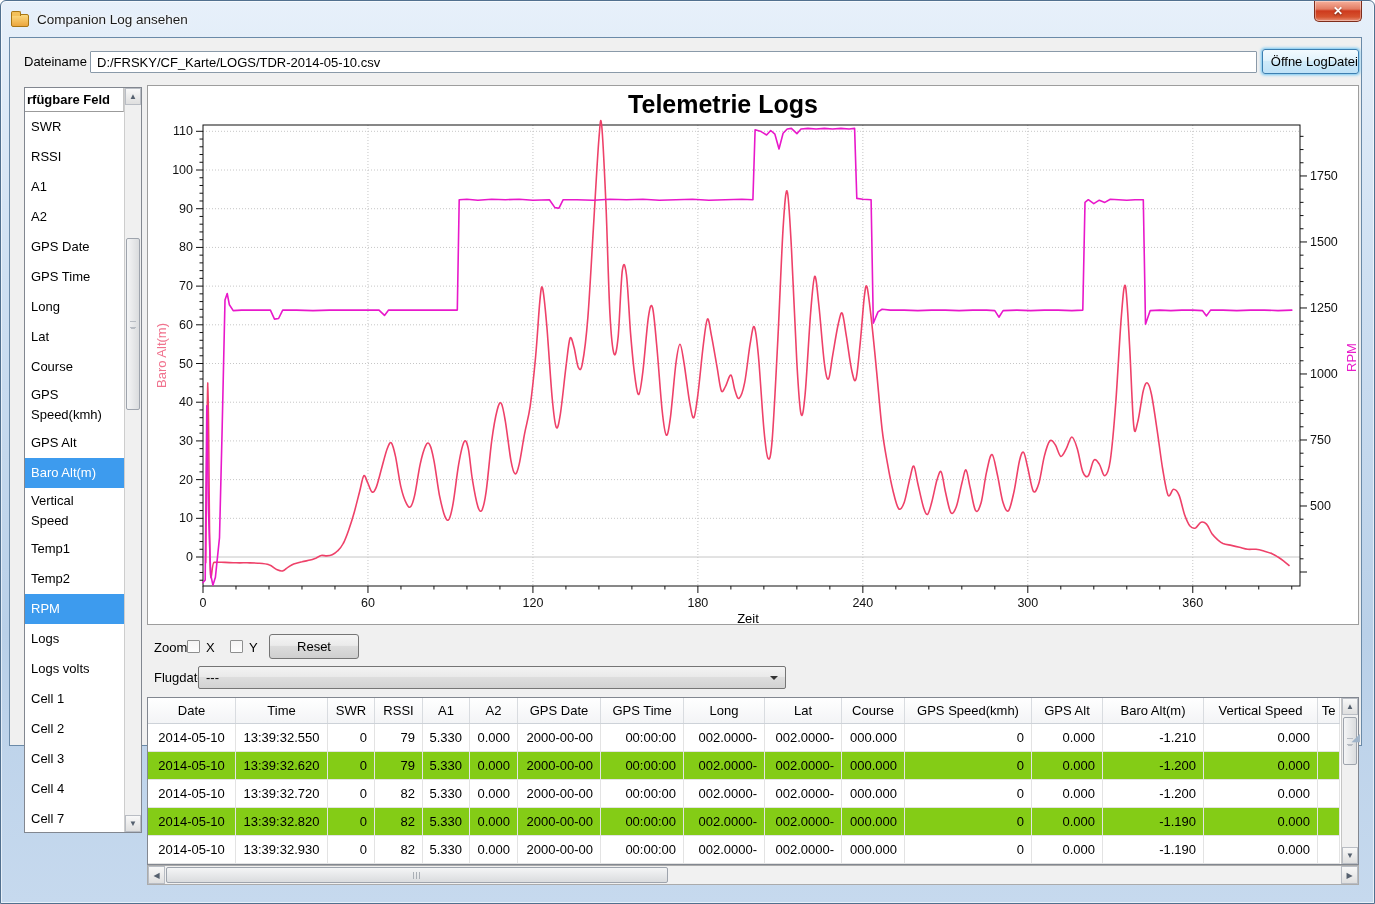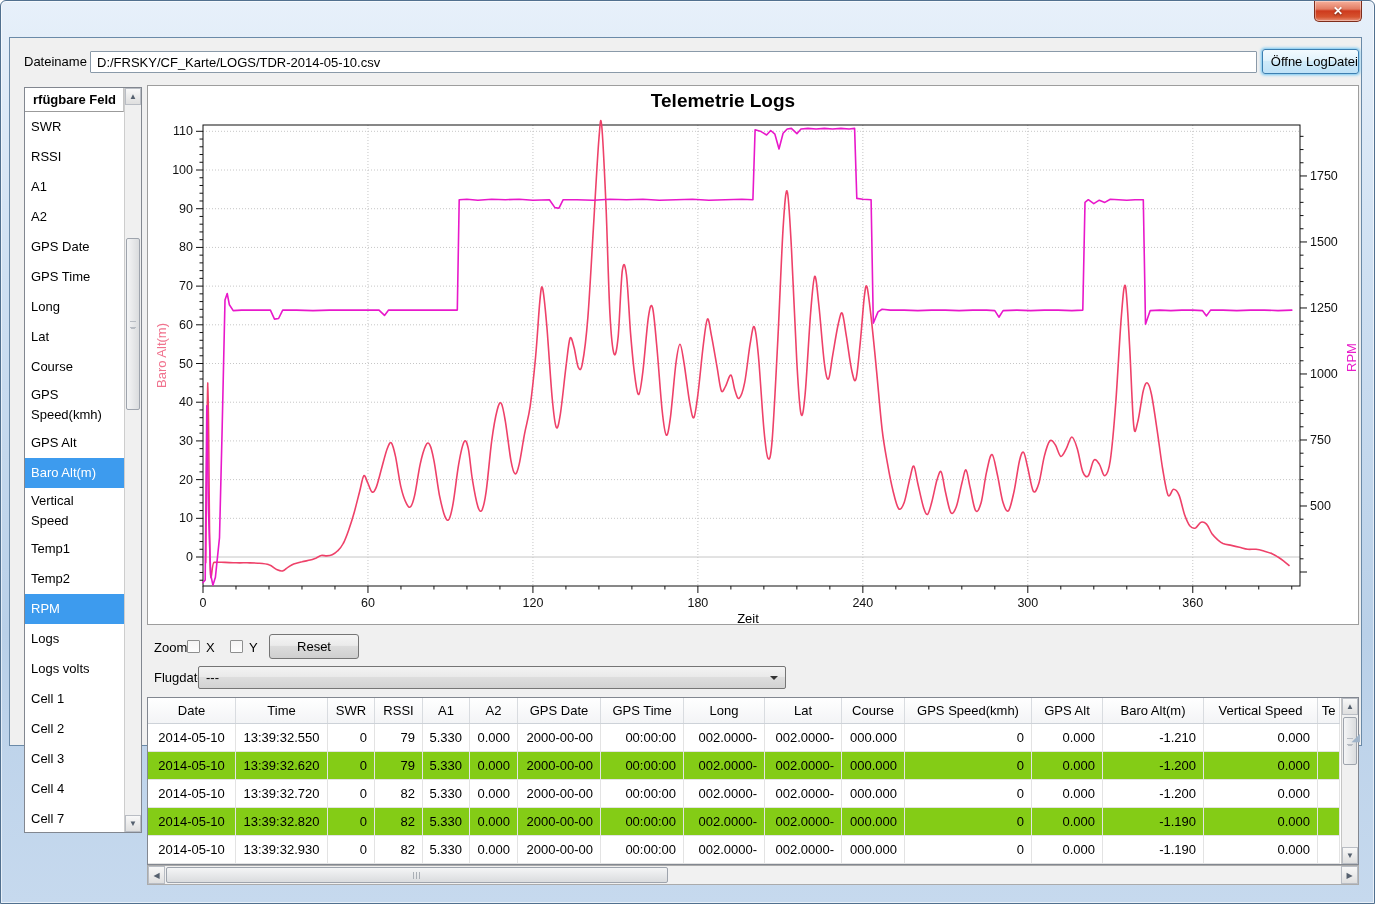--- a/index.html
+++ b/index.html
@@ -20,38 +20,38 @@
   .content { position: absolute; left: 8px; top: 36px; width: 1353px; height: 709px; background: #f0f0f0; border: 1px solid #6a8aa8; }
 
   .lbl { position: absolute; height: 20px; line-height: 20px; }
   .textbox { position: absolute; background: #fff; border: 1px solid #8a9aa9; border-radius: 1px; padding: 0 6px; font: 13px "Liberation Sans", sans-serif; color: #000; }
   .btn { position: absolute; border: 1px solid #757575; border-radius: 3px; text-align: center;
     background: linear-gradient(#f4f4f4, #ebebeb 45%, #dcdcdc 50%, #cfcfcf); font: 13px "Liberation Sans", sans-serif; cursor: pointer; }
   .btn.default-focus { border-color: #3c7fb1; box-shadow: 0 0 3px 1px #6fc4f2; background: linear-gradient(#f2fafe, #e2f3fc 45%, #cfeaf9 50%, #bfe2f7); text-align: right; }
 
   
   .fieldpanel { position: absolute; left: 14px; top: 49px; width: 118px; height: 746px; background: #fff; border: 1px solid #828790; }
-  .fieldheader { height: 24px; line-height: 24px; width: 99px; font-weight: bold; border-bottom: 1px solid #9b9b9b; border-right: 1px solid #c5c5c5; overflow: hidden; white-space: nowrap; padding-left: 8px; }
+  .fieldheader { height: 24px; line-height: 24px; width: 99px; font-weight: bold; border-bottom: 1px solid #9b9b9b; border-right: 1px solid #c5c5c5; overflow: hidden; white-space: nowrap; padding-left: 2px; }
   .fieldlist { position: absolute; left: 0; top: 24px; right: 17px; bottom: 0; overflow: hidden; }
   .fitem { height: 30px; line-height: 30px; padding-left: 6px; white-space: nowrap; overflow: hidden; cursor: default; }
   .fitem.two { height: 46px; line-height: 20px; padding-top: 3px; white-space: normal; width: 78px; }
   .fitem.sel { background: #3d9bee; color: #fff; }
   .vsb { position: absolute; right: 0; top: 0; bottom: 0; width: 17px; background: #f0f0f0; border-left: 1px solid #cdcdcd; }
   .sbbtn { position: absolute; left: 0; right: 0; height: 17px; background: linear-gradient(#f8f8f8, #dfdfdf); border: 1px solid #b9bdc4; color: #55606e; font-size: 8px; text-align: center; line-height: 15px; cursor: pointer; }
   .sbthumb { position: absolute; left: 1px; right: 1px; background: linear-gradient(90deg, #f4f5f6, #dadcde); border: 1px solid #9ea4ad; border-radius: 2px; cursor: pointer; }
   .sbthumb:after { content: ""; position: absolute; left: 3px; right: 3px; top: 50%; height: 5px; margin-top: -3px;
     border-top: 1px solid #b7bcc3; border-bottom: 1px solid #b7bcc3; box-shadow: 0 2px 0 -1px #b7bcc3; }
   .hsb { position: absolute; background: #f1f1f1; border: 1px solid #ababab; }
   .hsbbtn { position: absolute; top: 0; bottom: 0; width: 17px; background: linear-gradient(#f8f8f8, #dfdfdf); border: 1px solid #b9bdc4; color: #55606e; font-size: 8px; text-align: center; line-height: 17px; cursor: pointer; }
   .hsbthumb { position: absolute; top: 1px; bottom: 1px; background: linear-gradient(#f4f5f6, #dadcde); border: 1px solid #9ea4ad; border-radius: 2px; cursor: pointer; }
   .hsbthumb:after { content: "lll"; position: absolute; left: 0; right: 0; top: 0; text-align: center; font-size: 9px; color: #9aa0a8; line-height: 16px; letter-spacing: 1px; }
 
   
   .chartpanel { position: absolute; left: 137px; top: 47px; width: 1212px; height: 540px; background: #fff; border: 1px solid #9d9d9d; }
-  .chart-title { position: absolute; left: 0; right: 60px; top: 4px; text-align: center; font-weight: bold; font-size: 19px; pointer-events: none; }
+  .chart-title { position: absolute; left: 0; right: 60px; top: 4px; text-align: center; font-weight: bold; font-size: 25px; pointer-events: none; }
   .yaxis-label { position: absolute; transform: rotate(-90deg); transform-origin: 0 0; font-size: 13px; white-space: nowrap; pointer-events: none; }
   .xaxis-label { position: absolute; left: 545px; top: 525px; width: 110px; text-align: center; font-size: 13px; pointer-events: none; }
   svg text { font: 12.5px "Liberation Sans", sans-serif; fill: #111; }
 
   
   .checkbox { position: absolute; width: 13px; height: 13px; background: linear-gradient(#f4f4f4, #fdfdfd); border: 1px solid #8e8f8f; border-radius: 1px; cursor: pointer; }
   .combo { position: absolute; border: 1px solid #757575; border-radius: 2px; background: linear-gradient(#f3f3f3, #eaeaea 45%, #dddddd 50%, #d2d2d2); padding-left: 7px; line-height: 21px; cursor: pointer; }
   .combo-arrow { position: absolute; right: 7px; top: 9px; width: 0; height: 0; border-left: 4px solid transparent; border-right: 4px solid transparent; border-top: 4px solid #333; }
 
   
@@ -64,20 +64,24 @@
   .td { display: inline-block; height: 28px; line-height: 27px; border-right: 1px solid #e3e3e3; border-bottom: 1px solid #e3e3e3; overflow: hidden; vertical-align: top; }
   .td.ar, .th.ar { text-align: right; padding-right: 7px; }
   .td.ac { text-align: center; }
   .td.al { text-align: left; }
   .resize-grip { position: absolute; right: 1px; bottom: 1px; font-size: 11px; color: #9fb3c8; }
 </style>
 </head>
 <body>
 
 <div class="window">
+  <div class="titlebar">
+    <span class="folder-icon"></span>
+    <span class="title-text">Companion Log ansehen</span>
+  </div>
   <div class="close-btn">
     <span>✕</span>
   </div>
 
   <div class="content">
 
     <div class="lbl" style="left:14px; top:14px;">Dateiname</div>
     <input class="textbox" style="left: 80px; top: 13px; width: 1167px; height: 22px;" value="D:/FRSKY/CF_Karte/LOGS/TDR-2014-05-10.csv">
     <button class="btn default-focus" style="left:1252px; top:11px; width:97px; height:25px;">Öffne LogDatei</button>
 

